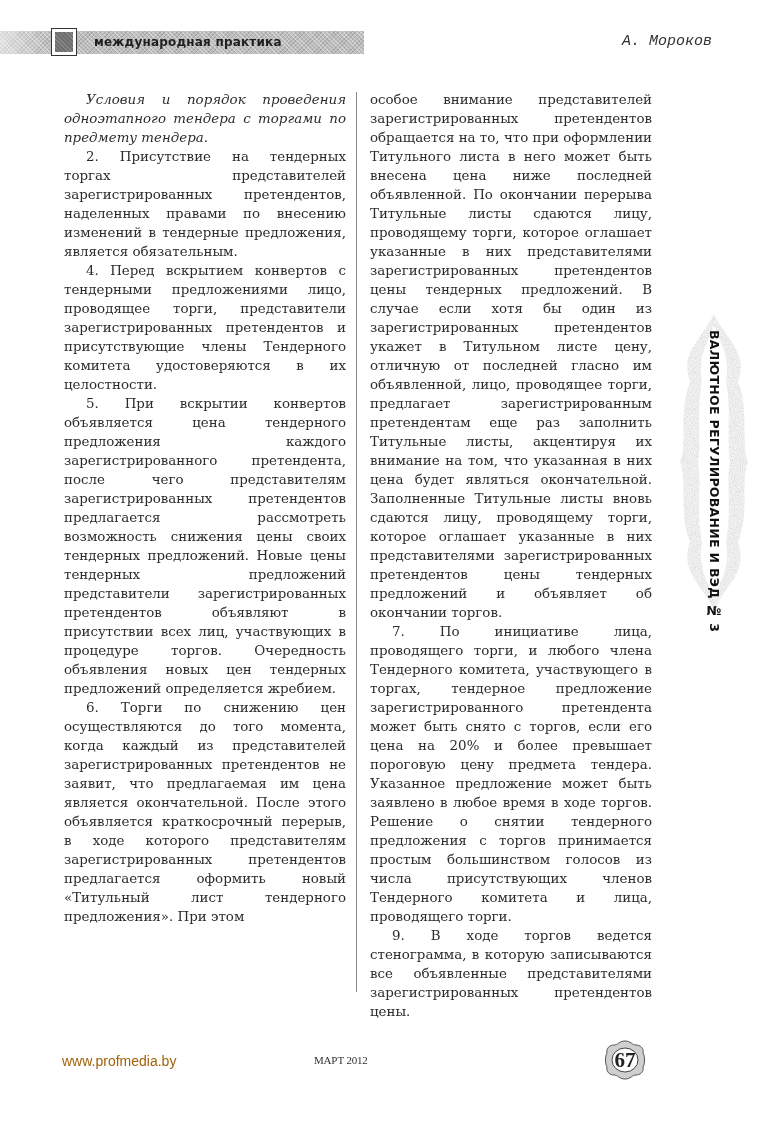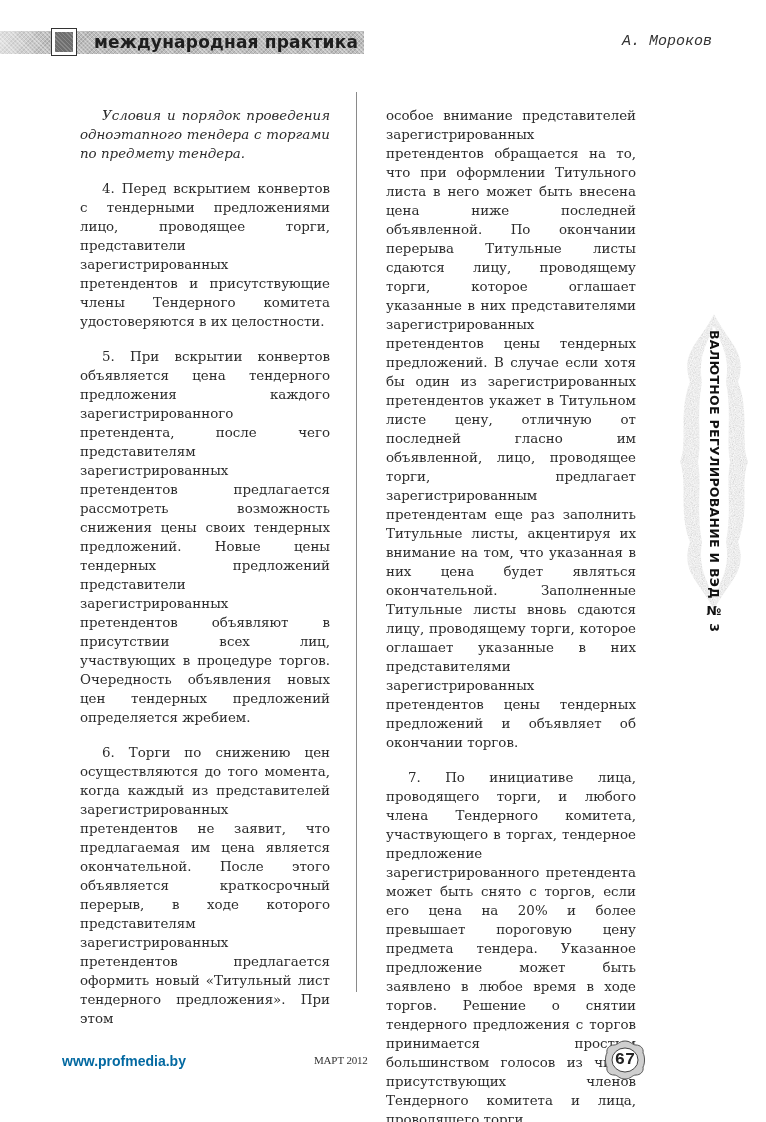--- a/index.html
+++ b/index.html
@@ -25,85 +25,86 @@
     background: #fff; border: 1px solid #333; box-sizing: border-box;
   }
   .header-square .inner {
     position: absolute; left: 3px; top: 3px; right: 3px; bottom: 3px;
     background: #6e6e6e;
     background-image: repeating-linear-gradient(45deg, rgba(255,255,255,0.18) 0 1px, transparent 1px 3px);
   }
   .section-title {
     position: absolute; left: 94px; top: 31px; height: 39px; line-height: 23px;
     font-family: "DejaVu Sans", "Liberation Sans", sans-serif;
-    font-weight: bold; font-size: 17px; color: #1e1e1e; letter-spacing: 0.2px;
+    font-weight: bold; font-size: 12px; color: #1e1e1e; letter-spacing: 0.2px;
   }
   .author {
     position: absolute; right: 54px; top: 33px;
     font-family: Liberation Mono, monospace;
     font-style: italic; font-size: 15px; color: #333;
   }
   .column {
     position: absolute; top: 90px; width: 282px;
     font-size: 13.4px; line-height: 19px; text-align: justify;
     hyphens: manual;
   }
   .col-left { left: 64px; }
   .col-right { left: 370px; }
-  .column p { margin: 16px; text-indent: 22px; }
+  .column p { margin: 0; text-indent: 22px; }
   .column p.cont { text-indent: 0; }
   .column p.subhead { font-style: italic; text-indent: 22px; }
   .divider {
     position: absolute; left: 356px; top: 92px; width: 1px; height: 900px;
     background: #8a8a8a;
   }
   .side-ornament {
     position: absolute; left: 678px; top: 312px; width: 72px; height: 300px;
   }
   .side-text {
     position: absolute; left: 714px; top: 330px;
     writing-mode: vertical-rl;
     font-family: "DejaVu Sans", "Liberation Sans", sans-serif;
     font-weight: bold; font-size: 12.5px; color: #111; letter-spacing: 0.3px;
     white-space: nowrap; transform: translateX(-50%);
   }
   .footer-url {
     position: absolute; left: 62px; top: 1053px;
     font-family: "Liberation Sans", "DejaVu Sans", sans-serif;
-    font-size: 14px; color: #0369a1; font-weight: bold;
+    font-size: 14px; color: #a16207;
   }
   .footer-date {
     position: absolute; left: 314px; top: 1054px;
     font-family: Liberation Serif, serif;
     font-size: 11px; color: #333; letter-spacing: -0.2px;
   }
   .page-badge {
     position: absolute; left: 604px; top: 1040px; width: 42px; height: 40px;
   }
   .page-num {
     position: absolute; left: 604px; top: 1040px; width: 42px; height: 40px;
     line-height: 40px; text-align: center;
-    font-family: Liberation Mono, monospace;
-    font-size: 17px; color: #222; font-weight: bold;
+    font-family: Liberation Serif, serif;
+    font-size: 21px; color: #222; font-weight: bold;
   }
 </style>
 </head>
 <body>
 
 <div class="header-band">
     <div class="fade"></div>
   </div>
 <div class="header-square">
     <div class="inner"></div>
   </div>
 <div class="section-title">международная практика</div>
 <div class="author">А. Мороков</div>
 
 <div class="column col-left">
   <p class="subhead">Условия и порядок проведения одноэтапного тендера с торгами по предмету тендера.</p>
+  <p>2. Присутствие на тендерных торгах представителей зарегистрированных претендентов, наделенных правами по внесению изменений в тендерные предложения, является обязательным.</p>
   <p>4. Перед вскрытием конвертов с тендерными предложениями лицо, проводящее торги, представители зарегистрированных претендентов и присутствующие члены Тендерного комитета удостоверяются в их целостности.</p>
   <p>5. При вскрытии конвертов объявляется цена тендерного предложения каждого зарегистрированного претендента, после чего представителям зарегистрированных претендентов предлагается рассмотреть возможность снижения цены своих тендерных предложений. Новые цены тендерных предложений представители зарегистрированных претендентов объявляют в присутствии всех лиц, участвующих в процедуре торгов. Очередность объявления новых цен тендерных предложений определяется жребием.</p>
   <p>6. Торги по снижению цен осуществляются до того момента, когда каждый из представителей зарегистрированных претендентов не заявит, что предлагаемая им цена является окончательной. После этого объявляется краткосрочный перерыв, в ходе которого представителям зарегистрированных претендентов предлагается оформить новый «Титульный лист тендерного предложения». При этом</p>
 </div>
 
 <div class="divider"></div>
 
 <div class="column col-right">
   <p class="cont">особое внимание представителей зарегистрированных претендентов обращается на то, что при оформлении Титульного листа в него может быть внесена цена ниже последней объявленной. По окончании перерыва Титульные листы сдаются лицу, проводящему торги, которое оглашает указанные в них представителями зарегистрированных претендентов цены тендерных предложений. В случае если хотя бы один из зарегистрированных претендентов укажет в Титульном листе цену, отличную от последней гласно им объявленной, лицо, проводящее торги, предлагает зарегистрированным претендентам еще раз заполнить Титульные листы, акцентируя их внимание на том, что указанная в них цена будет являться окончательной. Заполненные Титульные листы вновь сдаются лицу, проводящему торги, которое оглашает указанные в них представителями зарегистрированных претендентов цены тендерных предложений и объявляет об окончании торгов.</p>
   <p>7. По инициативе лица, проводящего торги, и любого члена Тендерного комитета, участвующего в торгах, тендерное предложение зарегистрированного претендента может быть снято с торгов, если его цена на 20% и более превышает пороговую цену предмета тендера. Указанное предложение может быть заявлено в любое время в ходе торгов. Решение о снятии тендерного предложения с торгов принимается простым большинством голосов из числа присутствующих членов Тендерного комитета и лица, проводящего торги.</p>

